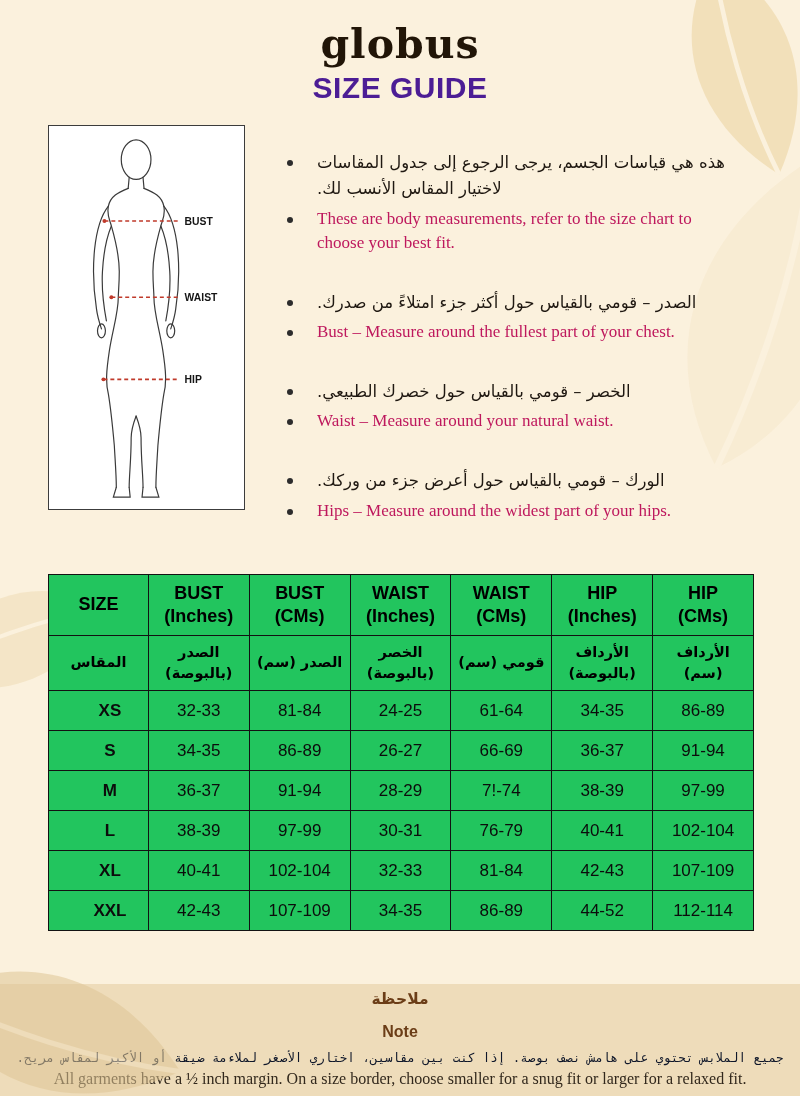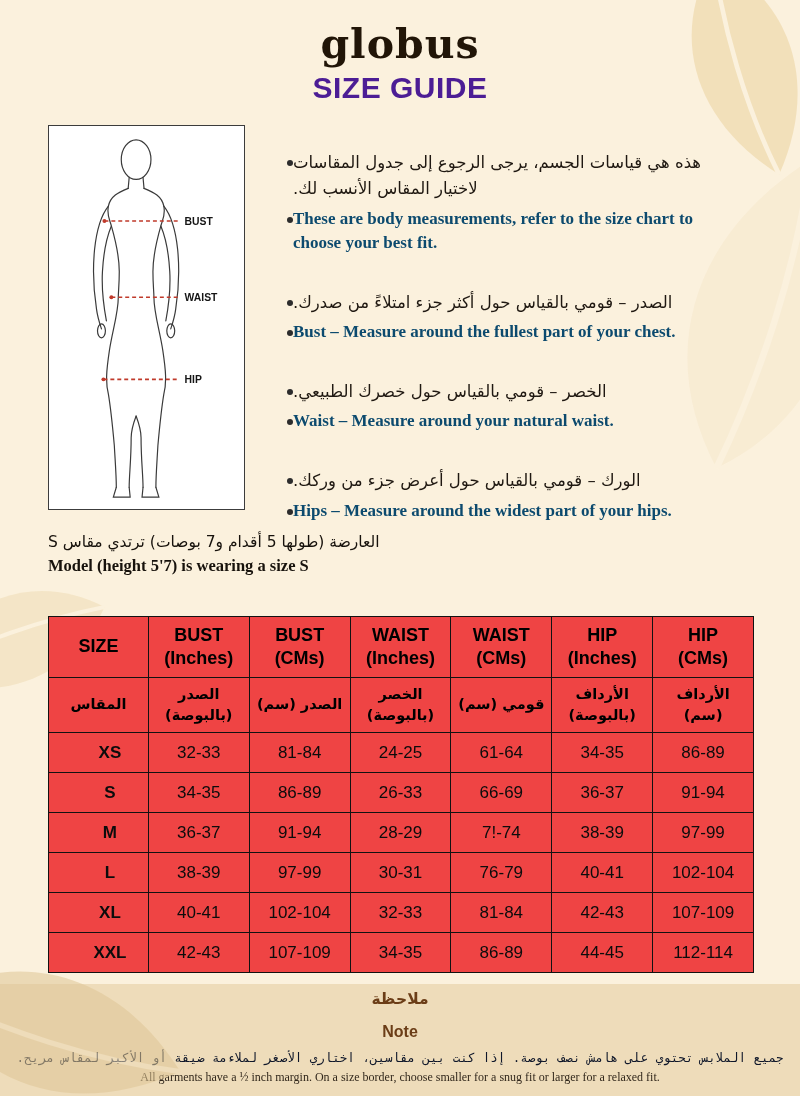--- a/index.html
+++ b/index.html
@@ -20,48 +20,48 @@
          letter-spacing:.5px;color:#4c1d95;line-height:1;}
 
   
   .figure-box{position:absolute;left:48px;top:125px;width:197px;height:385px;background:#ffffff;
               border:1px solid #3c3c3c;box-sizing:border-box;z-index:2;}
   .figure-box svg{display:block;width:100%;height:100%;}
 
   
   .bullets{position:absolute;left:287px;top:150px;width:443px;z-index:2;}
   .group{margin-bottom:34px;}
-  .bullet{display:flex;gap:0;margin-bottom:4px;}
+  .bullet{display:flex;gap:24px;margin-bottom:4px;}
   .dot{flex:0 0 6px;width:6px;height:6px;border-radius:50%;background:#2c2c2c;margin-top:10px;}
   .bullet .txt{flex:1;}
   .bullet.ar .txt{font-family:"DejaVu Sans",sans-serif;font-size:16.5px;line-height:1.6;text-align:left;color:#1f1811;}
-  .bullet.en .txt{font-family:"Liberation Serif",serif;font-size:17px;line-height:1.45;color:#0c4a6e;font-weight:bold;}
+  .bullet.en .txt{font-family:"Liberation Serif",serif;font-size:17px;line-height:1.45;color:#be185d;}
 
   
   .model-note{position:absolute;left:48px;top:531px;width:520px;z-index:2;}
   .model-note .ar{font-family:"DejaVu Sans",sans-serif;font-size:15.5px;text-align:left;color:#17120c;line-height:1.5;}
   .model-note .en{font-family:"Liberation Serif",serif;font-size:16.5px;font-weight:600;color:#17120c;margin-top:2px;}
 
   
-  .size-table{position:absolute;left:48px;top:616px;width:706px;border-collapse:collapse;background:#ef4444;z-index:2;}
+  .size-table{position:absolute;left:48px;top:574px;width:706px;border-collapse:collapse;background:#22c55e;z-index:2;}
   .size-table th,.size-table td{border:1.5px solid #121212;text-align:center;vertical-align:middle;padding:0 2px;}
   .size-table .en-head{font-family:"Liberation Sans",sans-serif;font-size:18px;font-weight:700;color:#000;
                        height:60px;line-height:1.3;}
   .size-table .ar-head{font-family:"DejaVu Sans",sans-serif;font-size:14.5px;font-weight:700;color:#000;
                        height:54px;line-height:1.45;white-space:pre-line;}
   .size-table td{font-family:"Liberation Sans",sans-serif;font-size:17px;color:#0c0c0c;height:39px;}
   .size-table td.size-cell{font-weight:700;padding-left:25px;}
 
   
   .note-band{position:absolute;left:0;top:984px;width:800px;height:112px;background:#eedcba;z-index:2;}
   .note-inner{position:relative;z-index:4;text-align:center;padding-top:6px;}
   .note-title-ar{font-family:"DejaVu Sans",sans-serif;font-size:15.5px;font-weight:700;color:#6b3d17;}
   .note-title-en{font-family:"Liberation Sans",sans-serif;font-size:16px;font-weight:700;color:#6b3d17;margin-top:15px;}
   .note-body-ar{font-family:Liberation Mono, monospace;font-size:12.5px;color:#0f172a;margin-top:9px;}
-  .note-body-en{font-family:"Liberation Serif",serif;font-size:12px;color:#32281c;margin-top:4px;}
+  .note-body-en{font-family:"Liberation Serif",serif;font-size:16px;color:#32281c;margin-top:4px;}
 </style>
 </head>
 <body>
 
 <div class="page">
 
   <svg class="leaf leaf-tr" viewBox="0 0 100 100">
     <path d="M8,92 C8,44 40,10 94,6 C90,62 54,94 8,92 Z" fill="#f2e0ba"></path>
     <path d="M8,92 C38,70 70,40 94,6" stroke="#fbf1dd" stroke-width="2.5" fill="none"></path>
   </svg>
@@ -162,24 +162,20 @@
         <span class="dot"></span>
         <span class="txt" dir="rtl">الورك – قومي بالقياس حول أعرض جزء من وركك.</span>
       </div>
       <div class="bullet en">
         <span class="dot"></span>
         <span class="txt">Hips – Measure around the widest part of your hips.</span>
       </div>
     </div>
   </div>
 
-  <div class="model-note">
-    <div class="ar" dir="rtl">العارضة (طولها 5 أقدام و7 بوصات) ترتدي مقاس S</div>
-    <div class="en">Model (height 5'7) is wearing a size S</div>
-  </div>
 
   <table class="size-table">
     <colgroup>
       <col style="width:100px">
       <col style="width:101px">
         <col style="width:101px">
       <col style="width:101px">
         <col style="width:101px">
       <col style="width:101px">
         <col style="width:101px">
@@ -234,21 +230,21 @@
           <td>81-84</td>
           <td>24-25</td>
           <td>61-64</td>
           <td>34-35</td>
           <td>86-89</td>
         </tr>
         <tr>
           <td class="size-cell">S</td>
           <td>34-35</td>
           <td>86-89</td>
-          <td>26-33</td>
+          <td>26-27</td>
           <td>66-69</td>
           <td>36-37</td>
           <td>91-94</td>
         </tr>
         <tr>
           <td class="size-cell">M</td>
           <td>36-37</td>
           <td>91-94</td>
           <td>28-29</td>
           <td>7!-74</td>
@@ -272,21 +268,21 @@
           <td>81-84</td>
           <td>42-43</td>
           <td>107-109</td>
         </tr>
         <tr>
           <td class="size-cell">XXL</td>
           <td>42-43</td>
           <td>107-109</td>
           <td>34-35</td>
           <td>86-89</td>
-          <td>44-45</td>
+          <td>44-52</td>
           <td>112-114</td>
         </tr>
       </tbody>
   </table>
 
   <div class="note-band">
     <div class="note-inner">
       <div class="note-title-ar" dir="rtl">ملاحظة</div>
       <div class="note-title-en">Note</div>
       <div class="note-body-ar" dir="rtl">جميع الملابس تحتوي على هامش نصف بوصة. إذا كنت بين مقاسين، اختاري الأصغر لملاءمة ضيقة أو الأكبر لمقاس مريح.</div>

